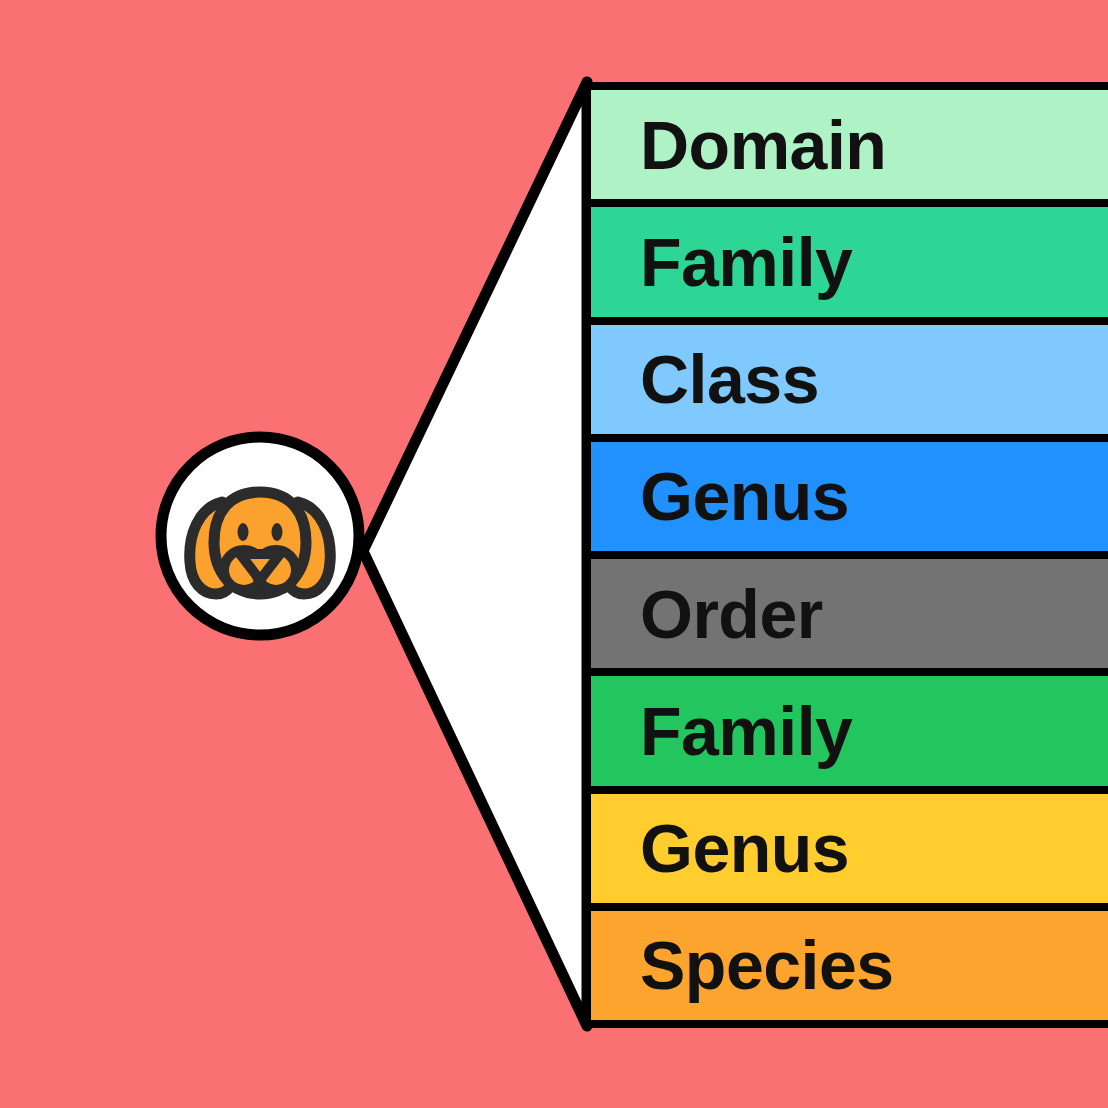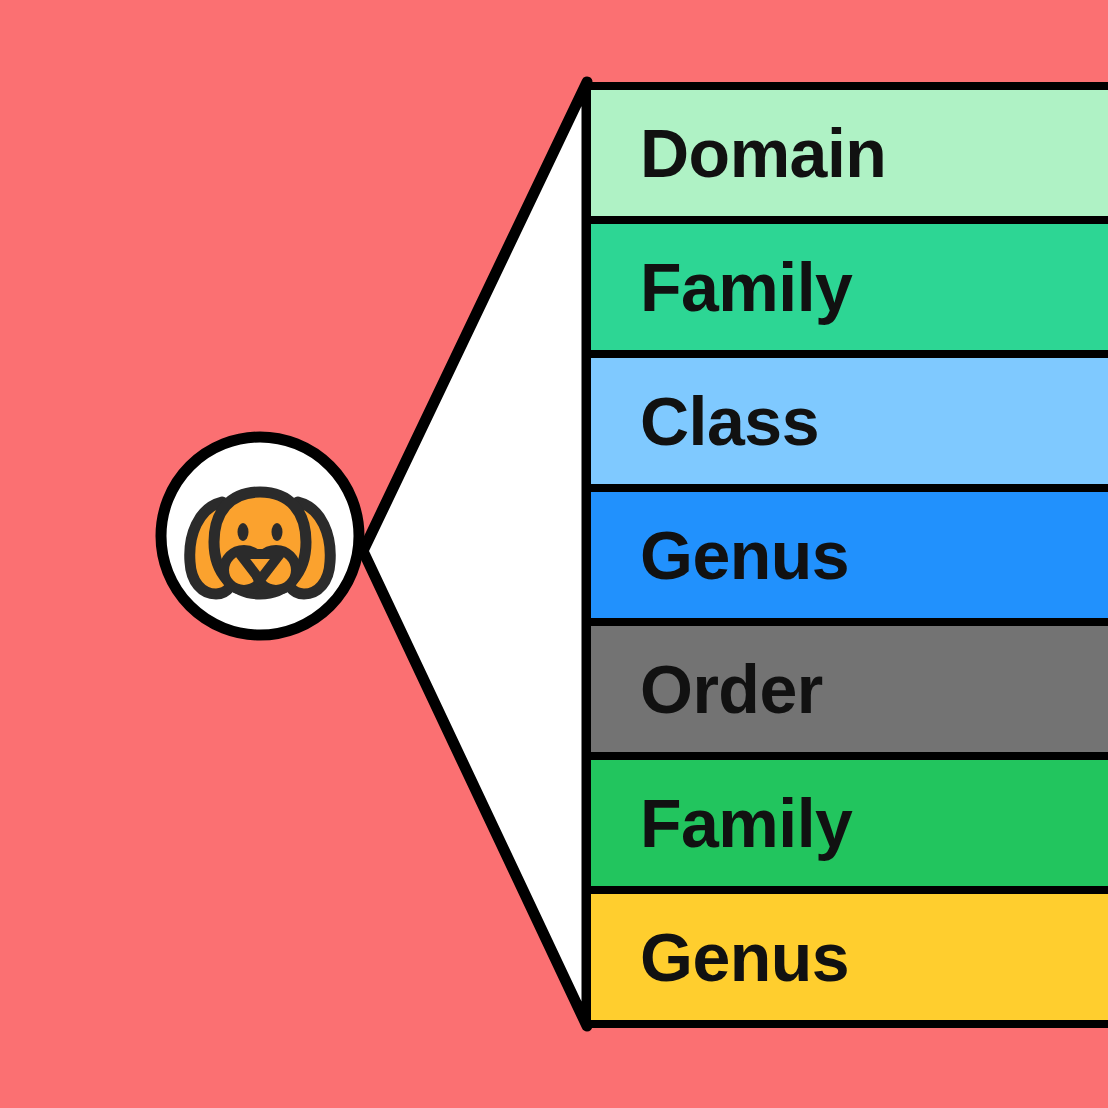--- a/index.html
+++ b/index.html
@@ -129,16 +129,19 @@
     </div>
 
     <div class="rank-row" style="background:#22c55e">
       <span class="rank-label">Family</span>
     </div>
 
     <div class="rank-row" style="background:#ffce2e">
       <span class="rank-label">Genus</span>
     </div>
 
+    <div class="rank-row" style="background:#fda42e">
+      <span class="rank-label">Species</span>
+    </div>
 
   </div>
 
 </div>
 
 </body></html>

